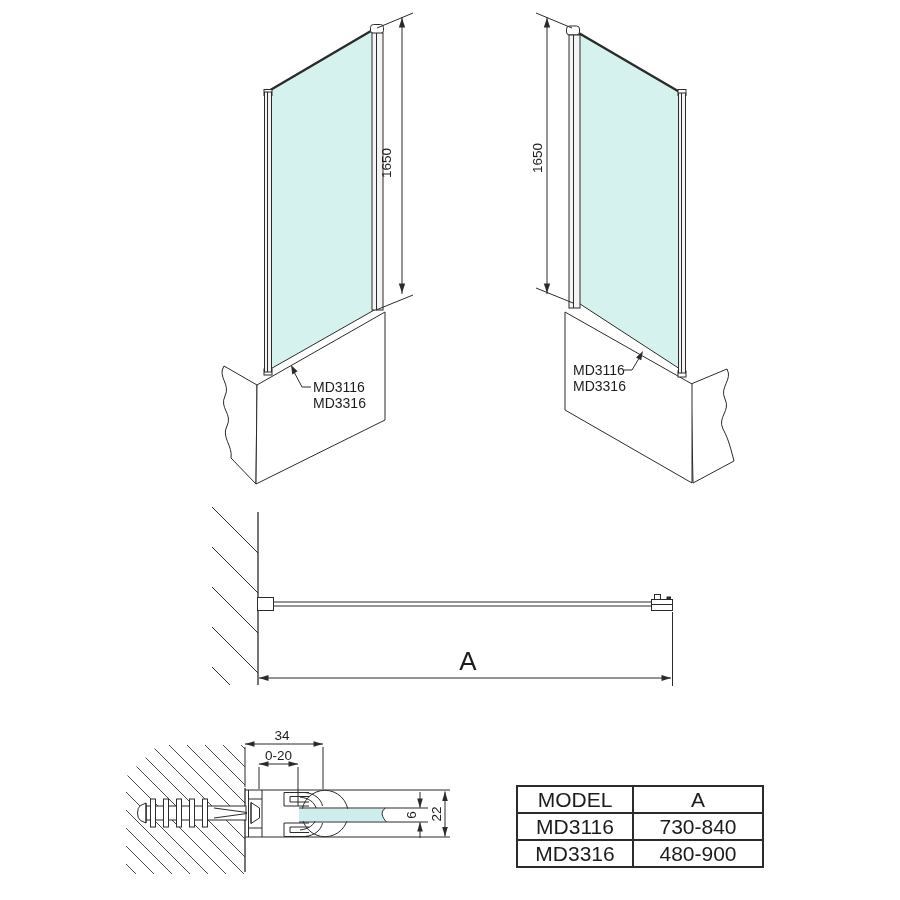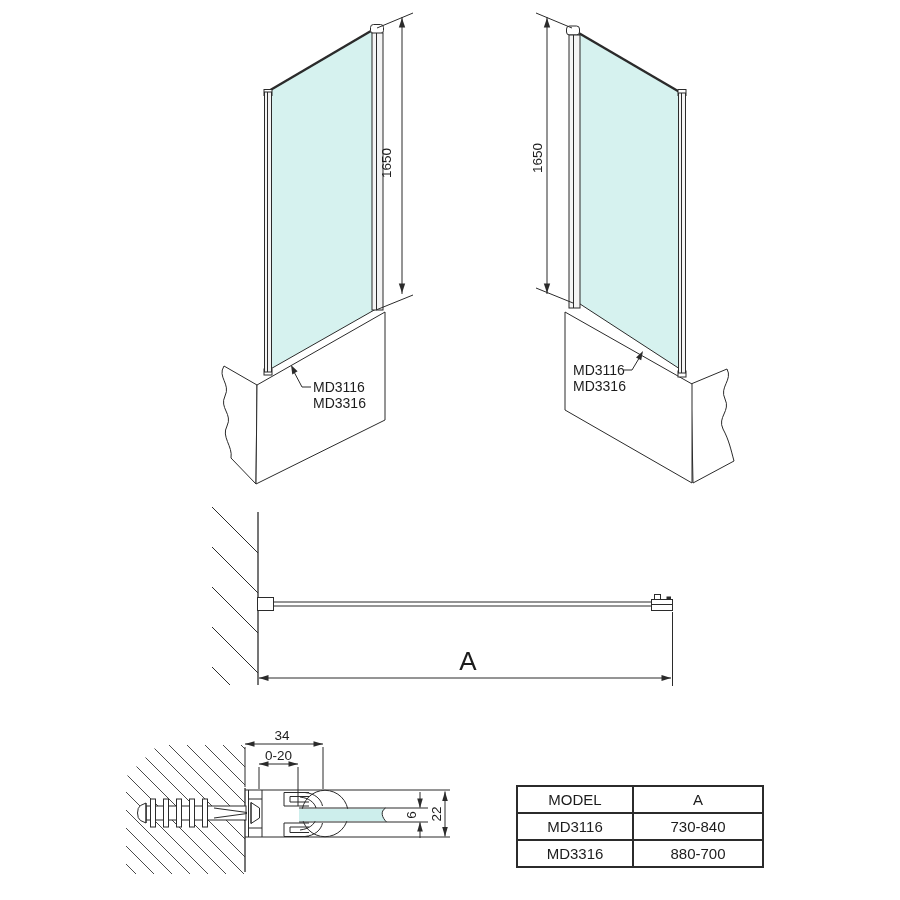--- a/index.html
+++ b/index.html
@@ -12,21 +12,21 @@
   .wf{fill:#ffffff;stroke:#2b2b2b;stroke-width:1;}
   .bar{fill:#f4f4f4;stroke:#2b2b2b;stroke-width:1;}
   .glass{stroke:#2b2b2b;stroke-width:1;}
   .arr{fill:#2b2b2b;stroke:none;}
   .hatchln{stroke:#4a4a4a;stroke-width:1;fill:none;}
   .dim-text{font:13.5px "Liberation Sans",sans-serif;fill:#1c1c1c;}
   .label-text{font:14px "Liberation Sans",sans-serif;fill:#1c1c1c;}
   .big-text{font:26px "Liberation Sans",sans-serif;fill:#1c1c1c;}
   table.model-table{position:absolute;left:516px;top:785px;border-collapse:collapse;
     table-layout:fixed;}
-  table.model-table td{border:2px solid #2b2b2b;font-size:15px;color:#1c1c1c;
+  table.model-table td{border:2px solid #2b2b2b;font-size:21px;color:#1c1c1c;
     text-align:center;vertical-align:middle;height:25px;padding:0;}
   td.c1{width:114px;} td.c2{width:128px;}
 </style>
 </head>
 <body>
 
 <div id="stage">
 <svg width="900" height="900" viewBox="0 0 900 900">
   <defs>
     <pattern id="hatch45" width="18" height="18" patternUnits="userSpaceOnUse">
@@ -219,17 +219,17 @@
     <tr>
       <td class="c1">MODEL</td>
       <td class="c2">A</td>
     </tr>
     <tr>
       <td class="c1">MD3116</td>
       <td class="c2">730-840</td>
     </tr>
     <tr>
       <td class="c1">MD3316</td>
-      <td class="c2">880-700</td>
+      <td class="c2">480-900</td>
     </tr>
   </tbody>
 </table>
 </div>
 
 </body></html>

